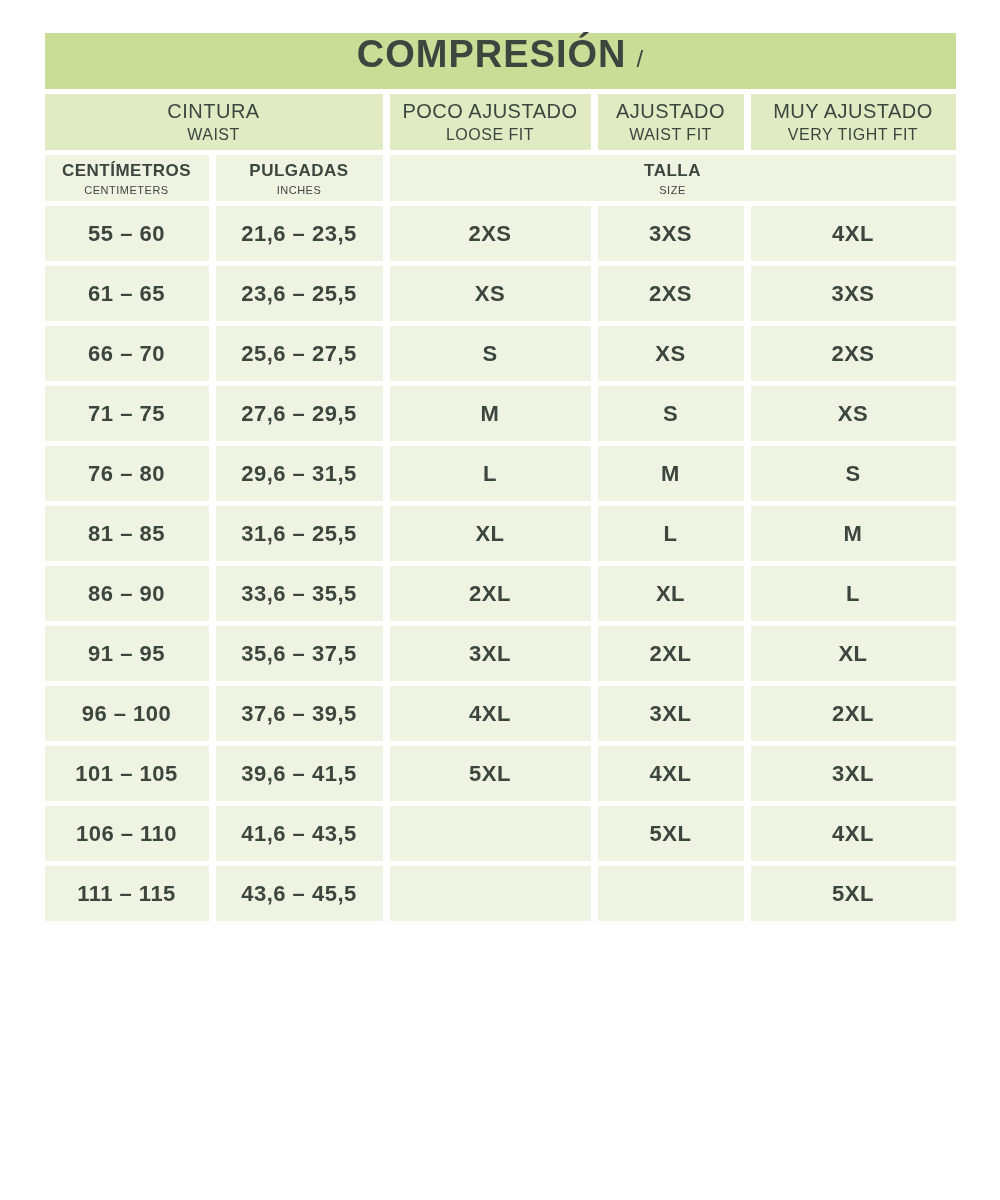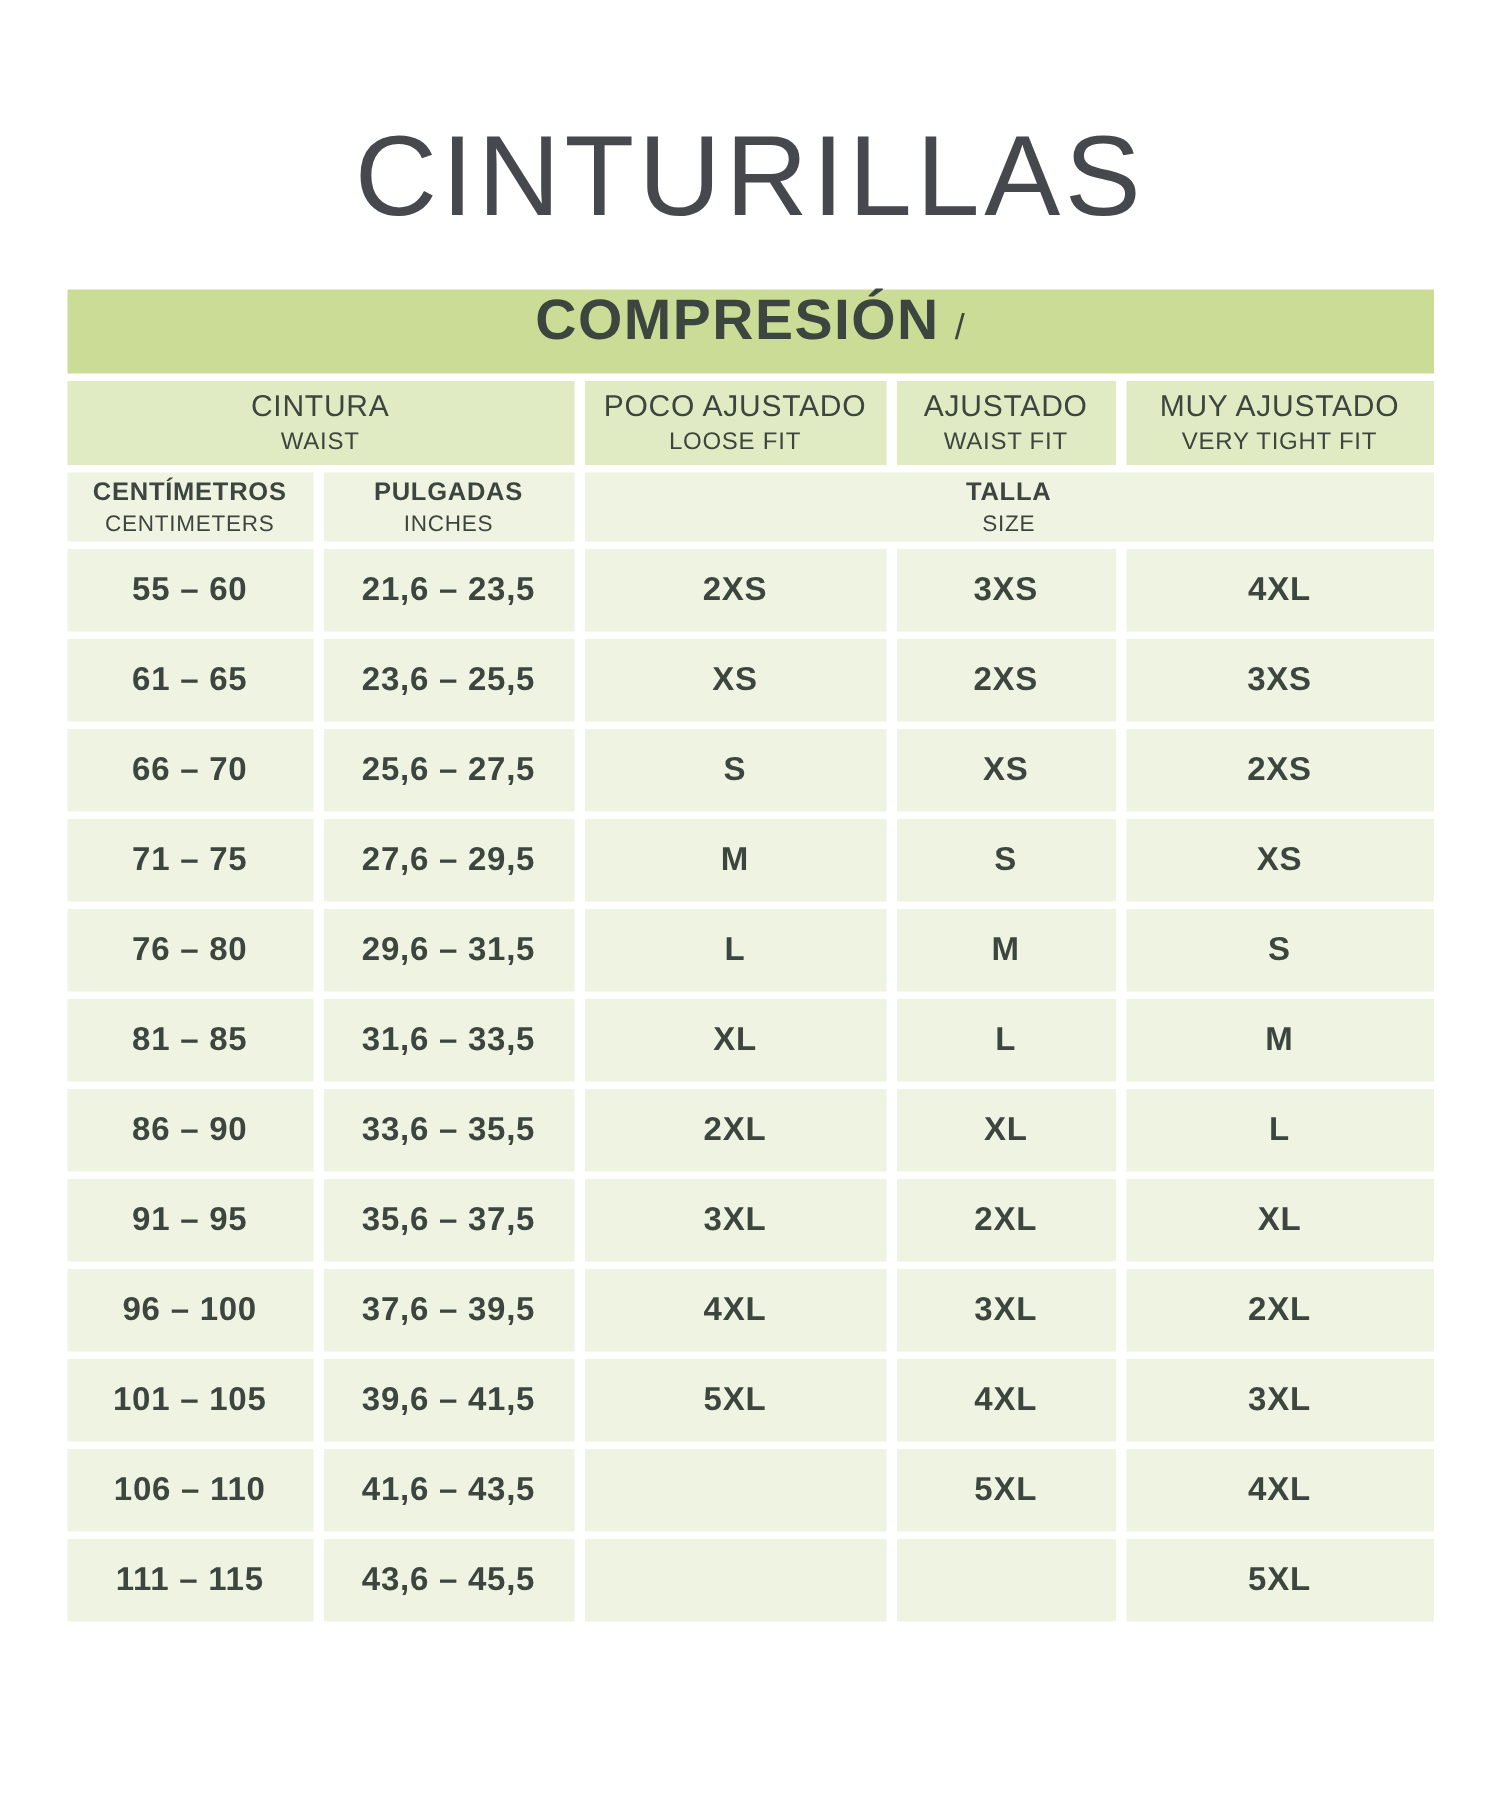--- a/index.html
+++ b/index.html
@@ -62,28 +62,27 @@
     text-align: right;
   }
   .span2 { grid-column: span 2; }
   .span3 { grid-column: span 3; }
   .h-es { font-size: 38px; font-weight: 700; letter-spacing: 1px; }
   .h-sep { font-size: 24px; font-weight: 400; }
   .h-en { font-size: 24px; font-weight: 400; letter-spacing: 0.5px; }
   .c-es { font-size: 20px; font-weight: 400; letter-spacing: 0.5px; }
   .c-en { font-size: 16px; font-weight: 400; margin-top: 3px; letter-spacing: 0.5px; }
   .s-es { font-size: 17px; font-weight: 700; letter-spacing: 0.5px; }
-  .s-en { font-size: 15px; font-weight: 400; margin-top: 3px; letter-spacing: 0.5px; }
+  .s-en { font-size: 11px; font-weight: 400; margin-top: 3px; letter-spacing: 0.5px; }
 </style>
 </head>
 <body>
 
 <div class="page">
 
-  <h1 class="title">CINTURILLAS</h1>
 
   <div class="size-table">
 
     <div class="cell band1">
       <span class="h-es">COMPRESIÓN</span>
       <span class="h-sep">/</span>
     </div>
 
     <div class="row">
       <div class="cell band2 span2">
@@ -149,21 +148,21 @@
     </div>
     <div class="row">
       <div class="cell data">76 – 80</div>
       <div class="cell data">29,6 – 31,5</div>
       <div class="cell data">L</div>
       <div class="cell data">M</div>
       <div class="cell data">S</div>
     </div>
     <div class="row">
       <div class="cell data">81 – 85</div>
-      <div class="cell data">31,6 – 33,5</div>
+      <div class="cell data">31,6 – 25,5</div>
       <div class="cell data">XL</div>
       <div class="cell data">L</div>
       <div class="cell data">M</div>
     </div>
     <div class="row">
       <div class="cell data">86 – 90</div>
       <div class="cell data">33,6 – 35,5</div>
       <div class="cell data">2XL</div>
       <div class="cell data">XL</div>
       <div class="cell data">L</div>

